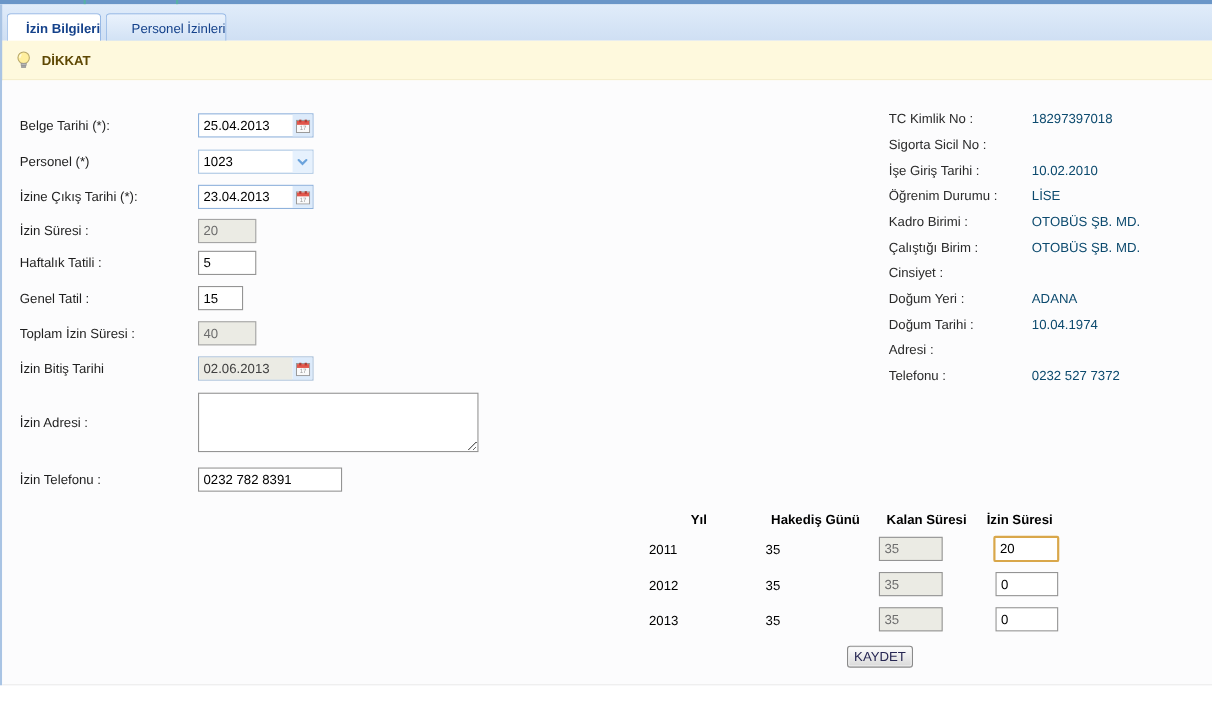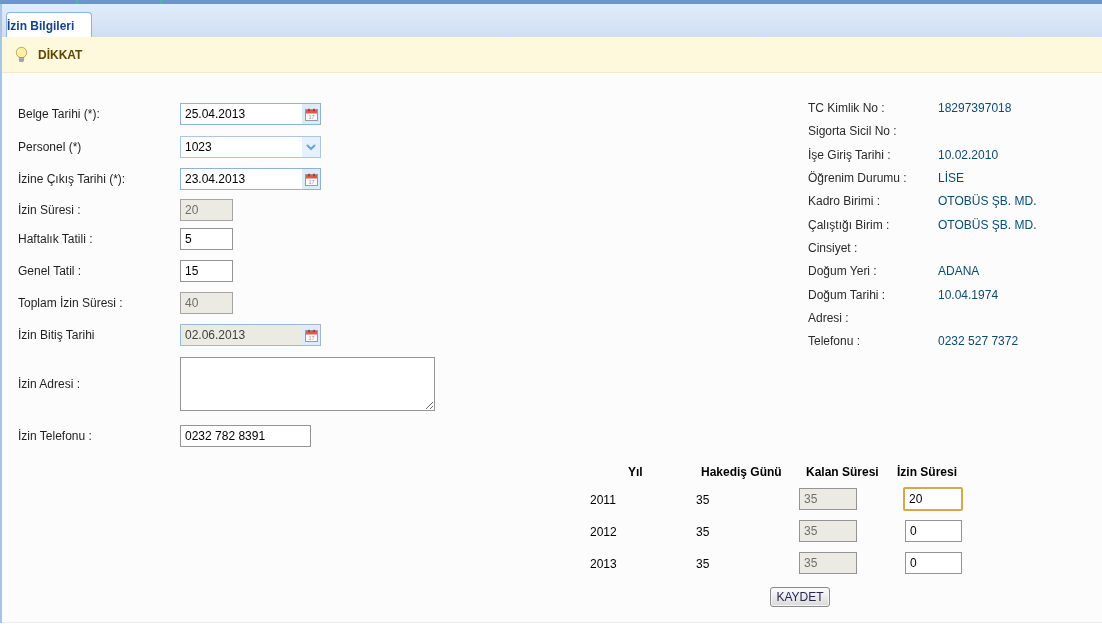--- a/index.html
+++ b/index.html
@@ -5,21 +5,21 @@
   * { box-sizing: border-box; margin: 0; padding: 0; }
   html, body { width: 1102px; height: 640px; background: #fff; overflow: hidden; }
   body { font-family: "Liberation Sans", "DejaVu Sans", sans-serif; font-size: 12px; color: #1c1c1c; position: relative; }
 
   .topstrip { position: absolute; left: 0; top: 0; width: 1102px; height: 4px; background: #6a96c8; }
   .topstrip .sep { position: absolute; top: 0; width: 2px; height: 4px; background: #58b0a6; }
 
   .tabstrip { position: absolute; left: 0; top: 4px; width: 1102px; height: 33px;
               background: linear-gradient(#e0ecfa, #cfdff3); }
   .tab { position: absolute; top: 8px; border: 1px solid #8db2e3; border-bottom: none;
-         border-radius: 4px 4px 0 0; color: #15428b; text-align: left; cursor: pointer; }
+         border-radius: 4px 4px 0 0; color: #15428b; text-align: right; cursor: pointer; }
   .tab.active { left: 6px; width: 86px; height: 29px; background: #fff; font-weight: bold; line-height: 27px; font-size: 12px; }
   .tab.inactive { left: 96px; width: 110px; height: 28px; background: linear-gradient(#eaf2fc, #cfe0f4); line-height: 26px; font-size: 12px; }
 
   .notice { position: absolute; left: 0; top: 37px; width: 1102px; height: 36px;
             background: #fef9dd; border-bottom: 1px solid #f3ecc8; }
   .notice .bulb { position: absolute; left: 14px; top: 9px; }
   .notice .ntitle { position: absolute; left: 38px; top: 11px; font-weight: bold; color: #5e4803; }
   .notice .ntext { position: absolute; left: 87px; top: 11px; color: #8a7b41; }
 
   .leftedge { position: absolute; left: 0; top: 4px; width: 2px; height: 619px; background: #a9c4e4; }
@@ -28,21 +28,21 @@
            background: #fcfcfd; border-bottom: 1px solid #ececec; }
 
   .flabel { position: absolute; left: 18px; width: 158px; color: #1f1f1f; }
   .rlabel { position: absolute; left: 808px; width: 125px; color: #2a2a2a; }
   .rvalue { position: absolute; left: 938px; width: 160px; color: #0c4a6e; }
 
   input.txt { position: absolute; height: 22px; border: 1px solid #949494; padding: 1px 4px;
               font: 12px "Liberation Sans", sans-serif; color: #000; background: #fff; }
   input.txt:disabled, .dis { background: #ebebe4 !important; color: #6e6e6e !important; border-color: #a5a5a5; }
 
-  .datewrap { position: absolute; width: 141px; height: 22px; border: 1px solid #8fb2dc;
+  .datewrap { position: absolute; width: 105px; height: 22px; border: 1px solid #8fb2dc;
               background: #fff; display: flex; }
   .datewrap input { flex: 1; border: none; outline: none; padding: 1px 4px; min-width: 0;
                     font: 12px "Liberation Sans", sans-serif; background: transparent; color: #000; }
   .datewrap.disabled { border-color: #9fb8d4; }
   .datewrap.disabled input { background: #ebebe4; color: #404040; }
   .trigger { width: 18px; height: 100%; background: #ddebfb; display: flex; align-items: center;
              justify-content: center; cursor: pointer; }
 
   textarea.addr { position: absolute; left: 180px; top: 357px; width: 255px; height: 54px;
                   border: 1px solid #949494; resize: both; font: 12px "Liberation Sans", sans-serif; padding: 2px 4px; }
@@ -63,20 +63,21 @@
 </head>
 <body>
 
 <div class="topstrip">
   <div class="sep" style="left:76px"></div>
   <div class="sep" style="left:160px"></div>
 </div>
 
 <div class="tabstrip">
   <div class="tab active">İzin Bilgileri</div>
+  <div class="tab inactive">Personel İzinleri</div>
 </div>
 
 <div class="notice">
   <span class="bulb">
     <svg width="15" height="18" viewBox="0 0 15 18">
       <circle cx="7.5" cy="6.5" r="5.2" fill="#ffef9e" stroke="#b9a96a" stroke-width="1"></circle>
       <path d="M5.5 3.5 Q4 4.5 4 6.5" stroke="#fffce0" stroke-width="1.4" fill="none"></path>
       <rect x="5.2" y="11.5" width="4.6" height="2" fill="#b9b9b9" stroke="#8d8d8d" stroke-width="0.6"></rect>
       <rect x="5.6" y="13.8" width="3.8" height="1.6" fill="#a8a8a8" stroke="#8d8d8d" stroke-width="0.6"></rect>
     </svg>
@@ -126,21 +127,21 @@
   </span>
 </div>
 
 <span class="flabel" style="top:203px">İzin Süresi :</span>
 <input class="txt" style="left: 180px; top: 199px; width: 53px;" disabled="" value="20">
 
 <span class="flabel" style="top:232px">Haftalık Tatili :</span>
 <input class="txt" style="left: 180px; top: 228px; width: 53px;" value="5">
 
 <span class="flabel" style="top:264px">Genel Tatil :</span>
-<input class="txt" style="left: 180px; top: 260px; width: 53px;" value="15">
+<input class="txt" style="left: 180px; top: 260px; width: 41px;" value="15">
 
 <span class="flabel" style="top:296px">Toplam İzin Süresi :</span>
 <input class="txt" style="left: 180px; top: 292px; width: 53px;" disabled="" value="40">
 
 <span class="flabel" style="top:328px">İzin Bitiş Tarihi</span>
 <div class="datewrap disabled" style="left:180px; top:324px">
   <input type="text" disabled="" value="02.06.2013" style="">
   <span class="trigger">
     <svg width="13" height="13" viewBox="0 0 13 13">
       <rect x="0.5" y="1.5" width="12" height="11" fill="#fafafa" stroke="#9a9a9a"></rect>

